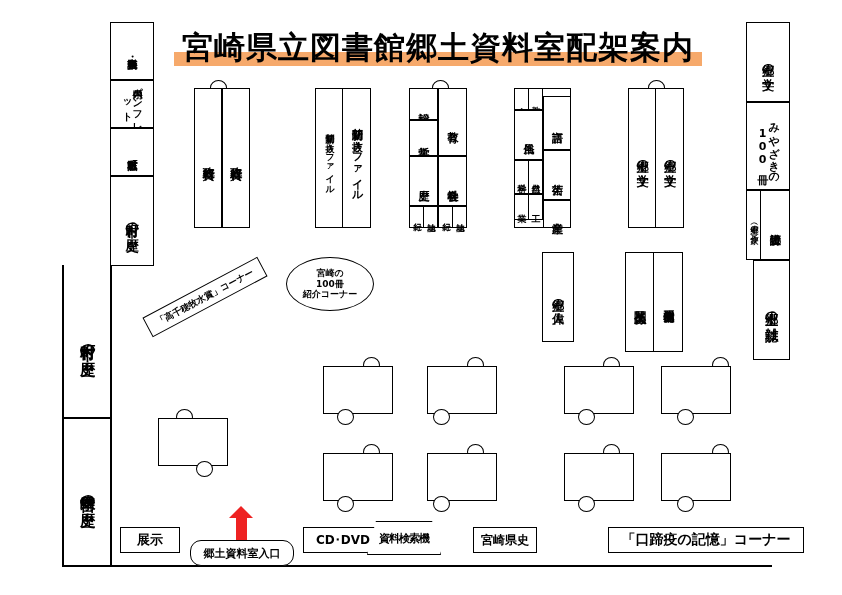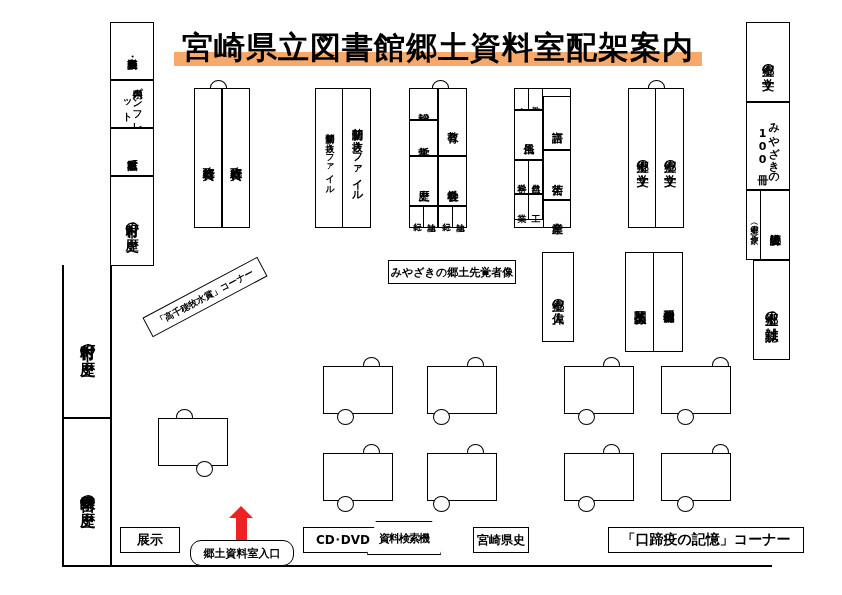--- a/index.html
+++ b/index.html
@@ -212,22 +212,26 @@
   <div class="box vert bold noborder" style="left:657px;top:89px;width:26px;height:138px;font-size:12px;">郷土の文学</div>
 
   <div class="box vert bold" style="left:746px;top:22px;width:44px;height:80px;font-size:12px;">郷土の文学</div>
   <div class="box vert bold" style="left:746px;top:102px;width:44px;height:88px;font-size:11px;">みやざきの100冊</div>
   <div class="box vert bold" style="left:760px;top:190px;width:30px;height:70px;font-size:11px;">郷土特設</div>
   <div class="box vert bold" style="left:746px;top:190px;width:15px;height:70px;font-size:8px;">（郷土の作家）</div>
   <div class="box vert bold" style="left:753px;top:260px;width:37px;height:100px;font-size:13px;">郷土の雑誌</div>
 
   <div id="diag-label">「高千穂牧水賞」コーナー</div>
 
-
-  <div class="box bold horiz" style="left:388px;top:260px;width:128px;height:24px;font-size:11px;white-space:nowrap;">みやざきの郷土先覚者像</div>
+  <div id="oval-100">
+    <span>宮崎の</span>
+    <span>100冊</span>
+    <span>紹介コーナー</span>
+  </div>
+
 
   <div class="box vert bold" style="left:542px;top:252px;width:32px;height:90px;font-size:12px;">郷土の偉人</div>
 
   <div class="box" style="left:625px;top:252px;width:58px;height:100px;"></div>
   <div class="box vert bold noborder" style="left:626px;top:253px;width:28px;height:98px;font-size:12px;">土呂久関係</div>
   <div class="room-wall" style="left:653px;top:253px;width:1px;height:98px;"></div>
   <div class="box vert bold noborder" style="left:655px;top:253px;width:27px;height:98px;font-size:11px;">服部植物研究所</div>
 
   <div class="chair" style="left:176px;top:409px;width:17px;height:16px;"></div>
   <div class="table" style="left:158px;top:418px;width:70px;height:48px;"></div>
@@ -270,17 +274,17 @@
   <div id="arrow-shaft"></div>
   <div id="arrow-head"></div>
   <div id="entrance">郷土資料室入口</div>
 
   <div class="box bold horiz" style="left:303px;top:527px;width:80px;height:26px;font-size:12px;">CD･DVD</div>
 
   <div id="search-terminal">
     <span>資料検索機</span>
   </div>
 
-  <div class="box bold horiz" style="left:473px;top:527px;width:56px;height:26px;font-size:12px;">宮崎県史</div>
+  <div class="box bold horiz" style="left:473px;top:527px;width:64px;height:26px;font-size:12px;">宮崎県史</div>
 
   <div class="box bold horiz" style="left:608px;top:527px;width:196px;height:26px;font-size:14px;white-space:nowrap;">「口蹄疫の記憶」コーナー</div>
 
 </div>
 
 </body></html>

